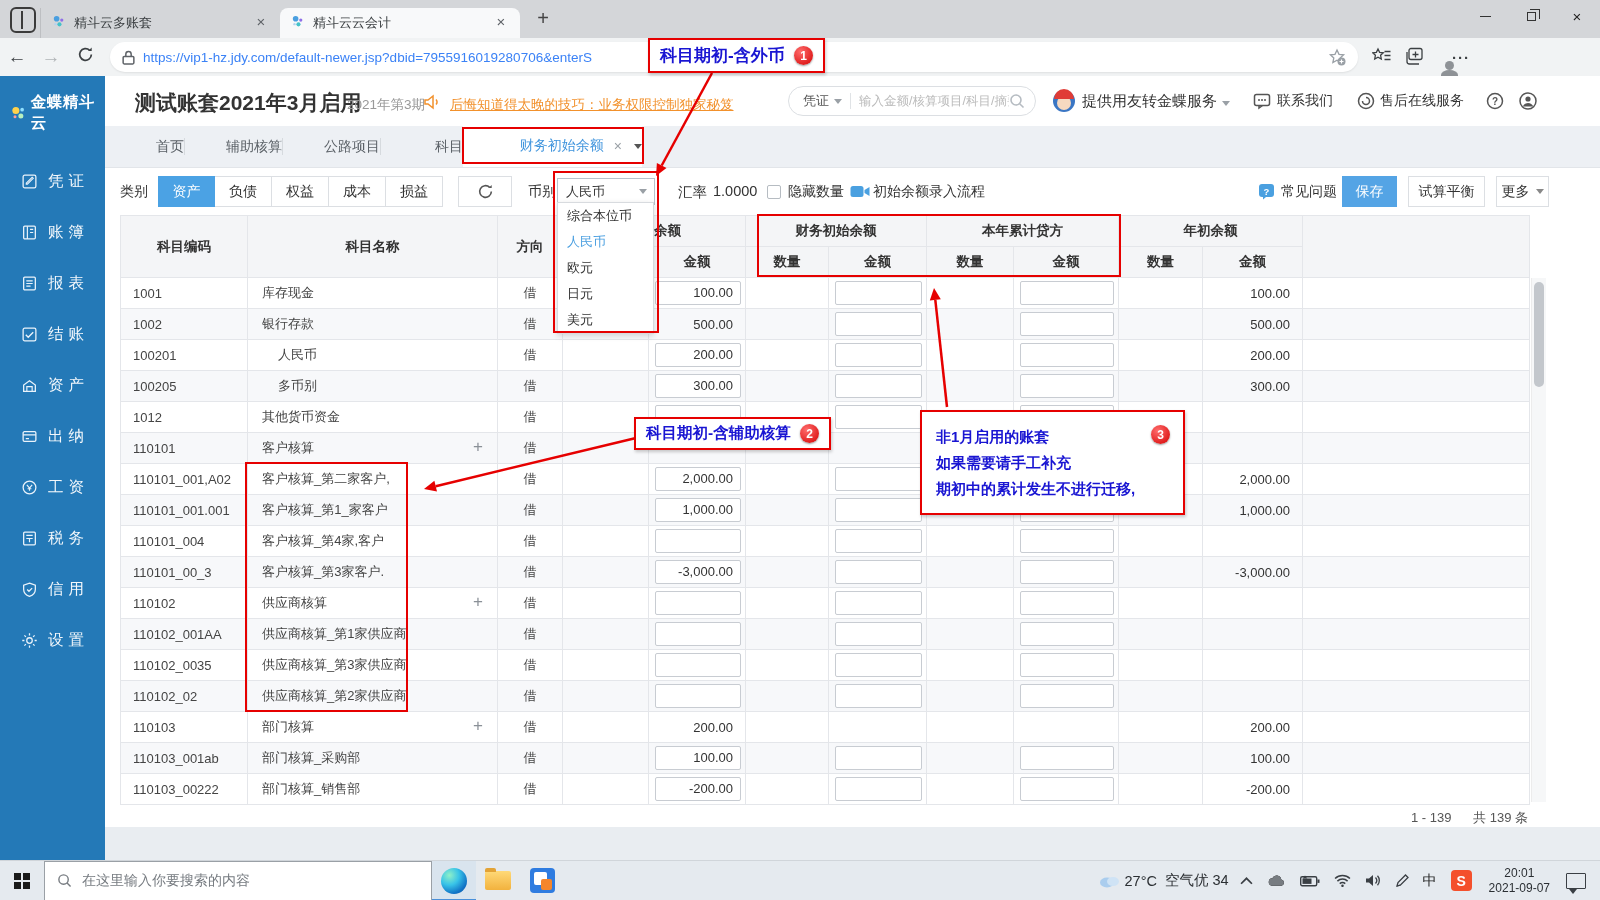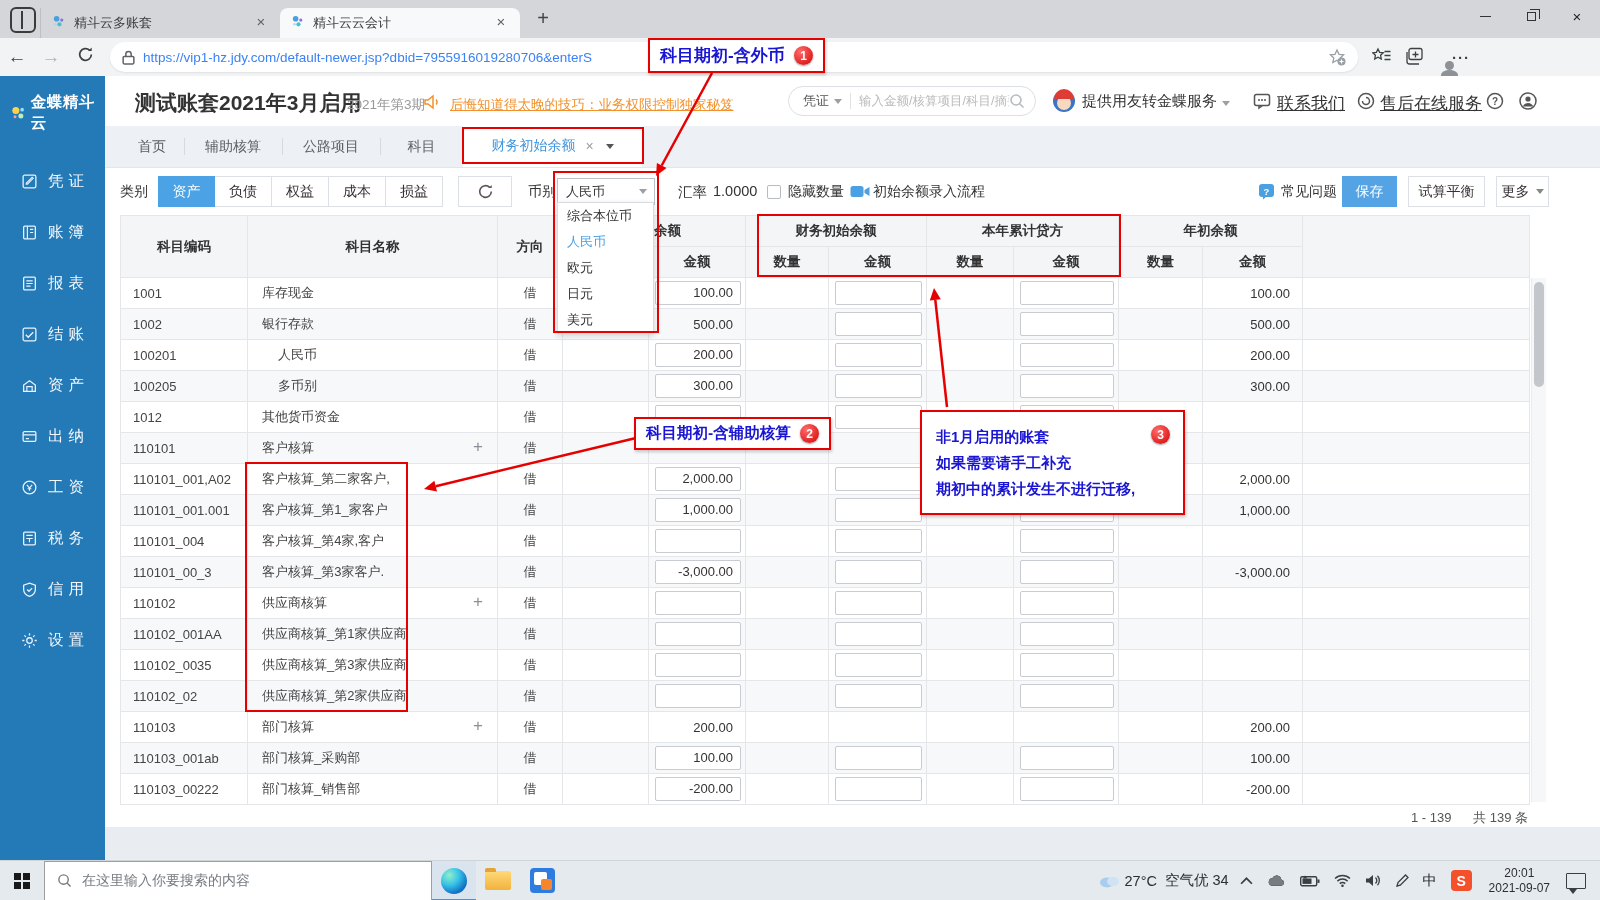--- a/index.html
+++ b/index.html
@@ -52,24 +52,24 @@
   .ah-link { position:absolute; left:345px; top:20px; font-size:13.5px; color:#f2912c; text-decoration:underline; white-space:nowrap; }
   .search-pill { position:absolute; left:683px; top:10px; width:248px; height:30px; border:1px solid #dcdfe3; border-radius:15px; display:flex; align-items:center; background:#fff; }
   .sp-cat { font-size:13px; color:#555; margin-left:14px; }
   .caret { display:inline-block; width:0; height:0; border-left:4px solid transparent; border-right:4px solid transparent; border-top:5px solid #9aa0a6; margin-left:5px; }
   .sp-div { width:1px; height:16px; background:#e0e3e6; margin:0 8px; }
   .sp-ph { font-size:12.5px; color:#bbb; flex:1; white-space:nowrap; overflow:hidden; }
   .sp-mag { margin-right:10px; }
   .svc-avatar { position:absolute; left:947px; top:13px; width:24px; height:24px; }
   .ah-service { position:absolute; left:977px; top:16px; font-size:15px; color:#333; }
   .ah-ic { position:absolute; top:16px; width:18px; height:18px; color:#555; }
-  .ah-txt { position:absolute; top:16px; font-size:17px; color:#333;text-decoration:underline; }
+  .ah-txt { position:absolute; top:16px; font-size:14px; color:#333; }
 
   .app-tabs { position:absolute; left:0; top:50px; right:0; height:42px; background:#edf0f4; display:flex; align-items:stretch; padding-left:15px; border-bottom:1px solid #e2e5e9; }
-  .atab { display:flex; align-items:center; justify-content:center; font-size:14px; color:#5a6066; position:relative; cursor:pointer; }
+  .atab { display:flex; align-items:center; justify-content:flex-end; font-size:14px; color:#5a6066; position:relative; cursor:pointer; }
   .atab.sep:before { content:""; position:absolute; left:0; top:12px; bottom:12px; width:1px; background:#d6dade; }
   .atab.active { background:#fff; color:#3f94dd; border-bottom:1px solid #fff; }
   .atab .t-x { margin-left:10px; color:#9aa0a6; font-size:14px; }
   .atab .t-caret { margin-left:12px; border-top-color:#555; }
 
   .toolbar { position:absolute; left:0; top:92px; right:0; height:47px; background:#fff; }
   .tb-lbl { position:absolute; top:15px; font-size:14px; color:#333; }
   .cats { position:absolute; left:53px; top:8px; display:flex; }
   .cat-btn { width:57px; height:31px; border:1px solid #dcdfe3; border-left:none; background:#fff; font-size:14px; color:#333; display:flex; align-items:center; justify-content:center; cursor:pointer; }
   .cat-btn:first-child { border-left:1px solid #dcdfe3; }

